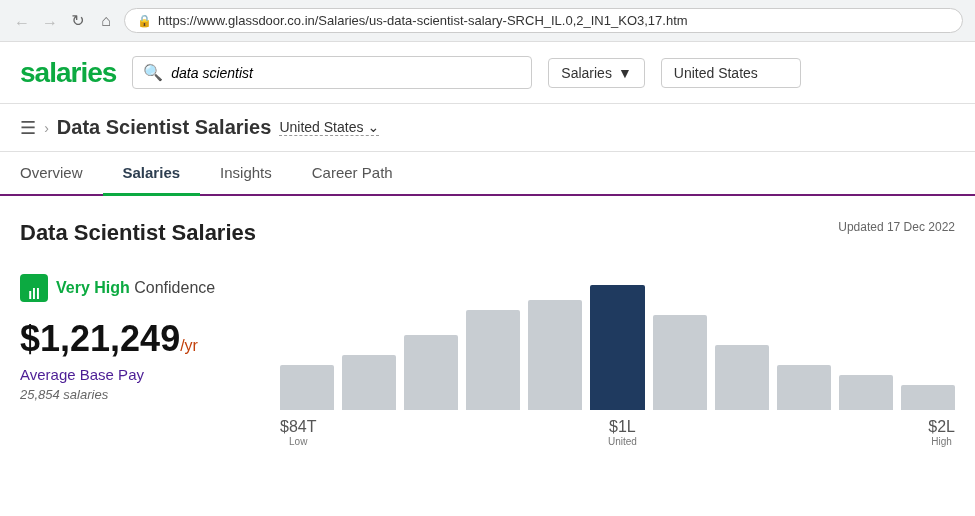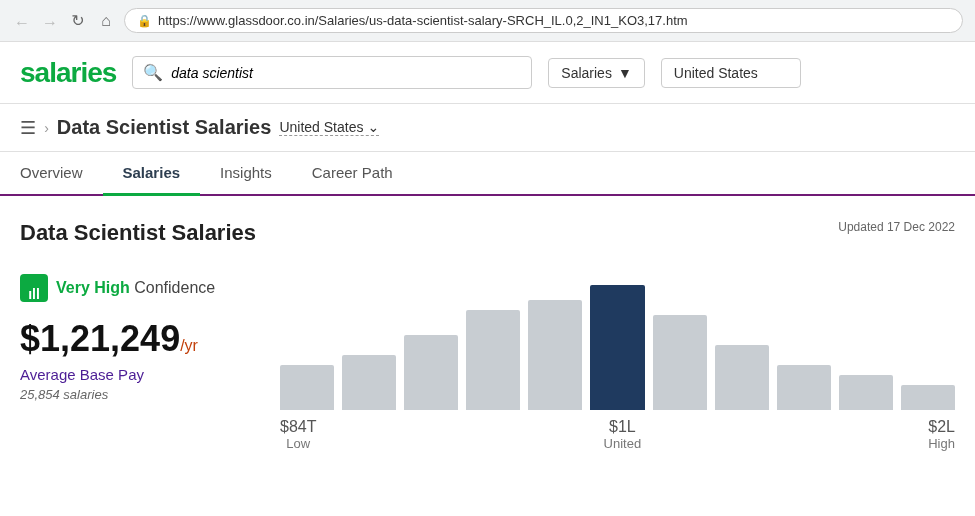--- a/index.html
+++ b/index.html
@@ -185,21 +185,21 @@
     .bar.dark { background: #1f3a5f; }
 
     .chart-labels {
       display: flex;
       justify-content: space-between;
       margin-top: 4px;
       padding: 0 0;
     }
     .chart-label-group { text-align: center; }
     .chart-label-value { font-size: 16px; color: #555; }
-    .chart-label-text { font-size: 13px; color: #777; }
+    .chart-label-text { font-size: 10px; color: #777; }
   </style>
 </head>
 <body>
 
 <div class="browser-chrome">
   <button class="browser-nav-btn disabled">←</button>
   <button class="browser-nav-btn disabled">→</button>
   <button class="browser-nav-btn">↻</button>
   <button class="browser-nav-btn">⌂</button>
   <div class="address-bar">

